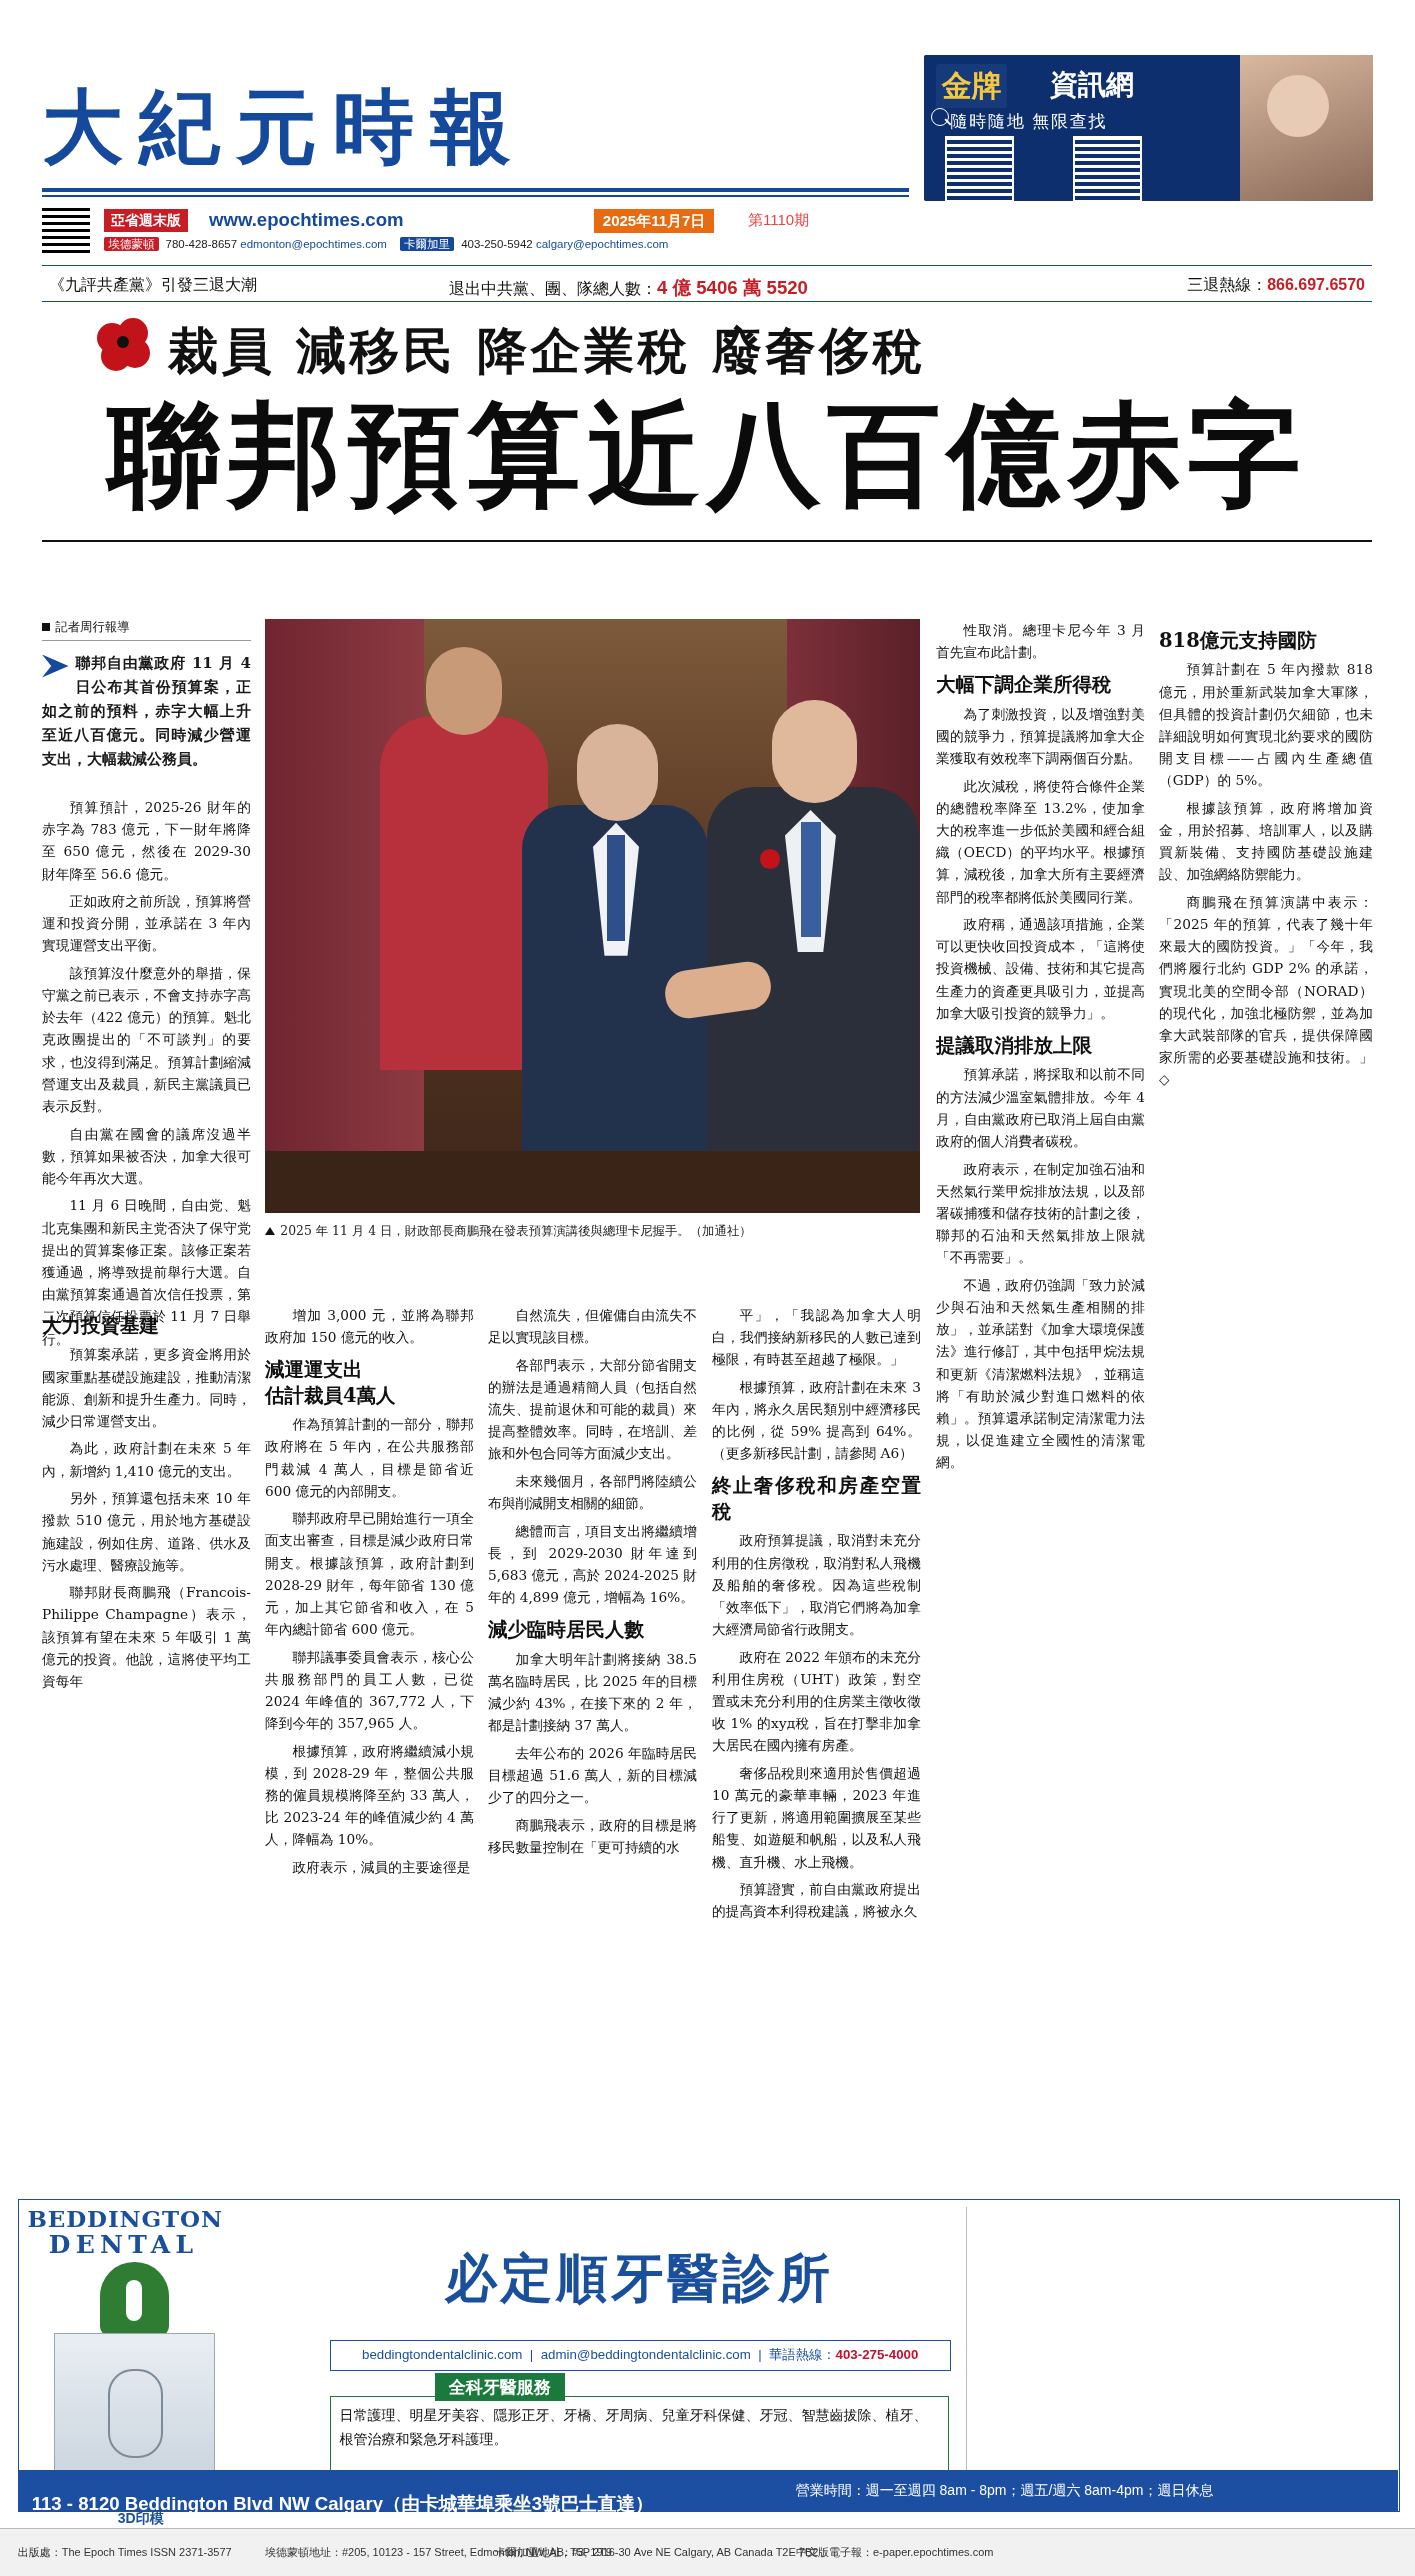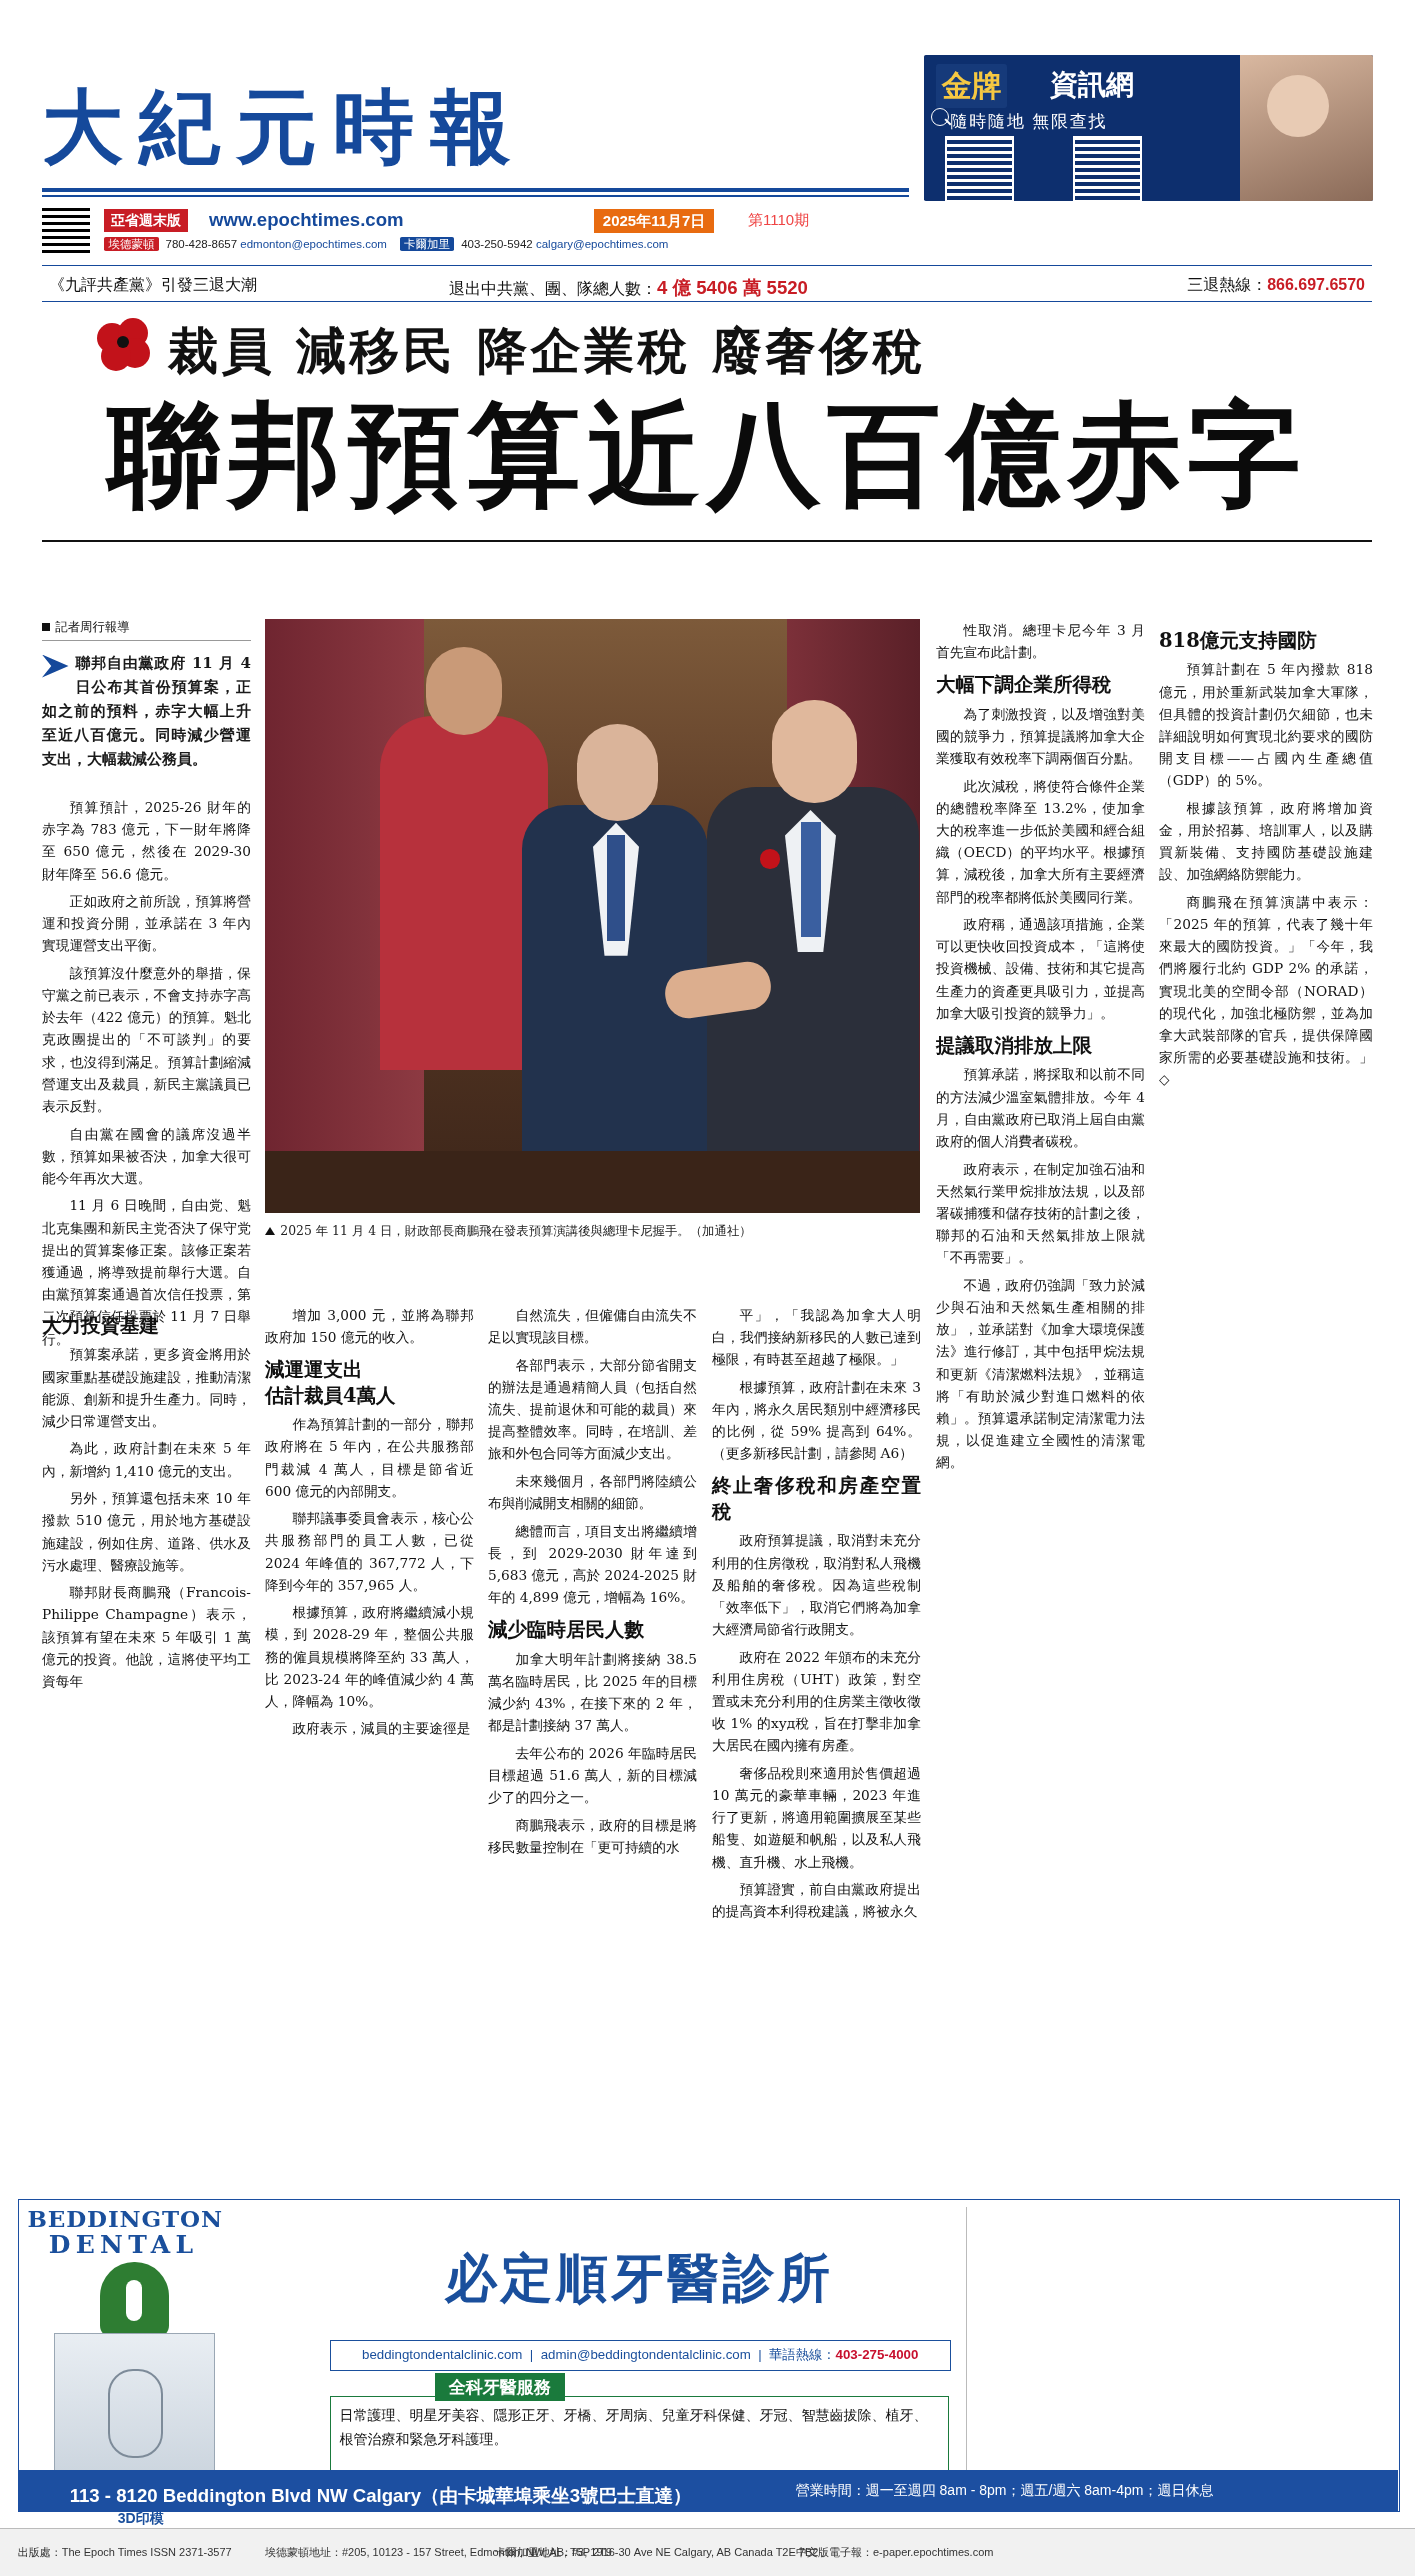--- a/index.html
+++ b/index.html
@@ -105,21 +105,21 @@
   .ad .svc-head{position:absolute;left:416px;top:173px;background:#1a7a3c;color:#fff;font-size:17px;font-weight:bold;padding:2.7px 14px;}
   .ad .svc-box{position:absolute;left:311px;top:196px;width:619px;border:1.8px solid #1a7a3c;padding:7px 8.8px;font-size:14px;color:#111;line-height:1.7;box-sizing:border-box;height:76px;}
   .ad .bullets{position:absolute;left:311px;top:276px;width:619px;font-size:13px;color:#1a4f9c;}
   .ad .elastic{position:absolute;left:311px;top:292px;width:619px;text-align:center;font-size:15px;font-weight:bold;color:#c8102e;}
   .ad .rightbox{position:absolute;left:947px;top:7px;width:425px;height:297px;border-left:0.9px solid #bbb;}
   .ad .xray{position:absolute;left:35px;top:133px;width:159px;height:159px;background:linear-gradient(180deg,#e9eef3,#c8d2dc);border:0.9px solid #9aa7b4;}
   .ad .xray:after{content:"";position:absolute;left:53px;top:35px;width:51px;height:85px;border:2.7px solid #7d8b99;border-radius:25px;}
   .ad .ct{position:absolute;left:51px;top:292px;width:142px;text-align:center;font-size:14px;font-weight:bold;color:#1a4f9c;}
 
   .adbar{position:absolute;left:17.7px;top:2470px;width:1380px;height:41px;background:#1c4fa1;color:#fff;}
-  .adbar .a1{position:absolute;left:14px;top:13px;font-size:18.6px;font-weight:bold;margin-left:38px;}
+  .adbar .a1{position:absolute;left:14px;top:21px;font-size:18.6px;font-weight:bold;}
   .adbar .a2{position:absolute;left:778px;top:12.4px;font-size:14px;}
   .footer{position:absolute;left:0;top:2528px;width:1415px;height:48px;background:#f1f1f1;border-top:0.9px solid #bbb;font-size:11px;color:#333;}
   .footer div{position:absolute;top:16px;}
   .f1{left:17.7px;} .f2{left:265px;} .f3{left:495px;} .f4{left:796px;}
 </style>
 </head>
 <body>
 
 <div class="page">
 
@@ -220,20 +220,21 @@
     <p>為此，政府計劃在未來 5 年內，新增約 1,410 億元的支出。</p>
     <p>另外，預算還包括未來 10 年撥款 510 億元，用於地方基礎設施建設，例如住房、道路、供水及污水處理、醫療設施等。</p>
     <p>聯邦財長商鵬飛（Francois-Philippe Champagne）表示，該預算有望在未來 5 年吸引 1 萬億元的投資。他說，這將使平均工資每年</p>
   </div>
 
   <div class="col c2">
     <p>增加 3,000 元，並將為聯邦政府加 150 億元的收入。</p>
     <div class="subhead" style="white-space:pre-line">減運運支出
 估計裁員4萬人</div>
     <p>作為預算計劃的一部分，聯邦政府將在 5 年內，在公共服務部門裁減 4 萬人，目標是節省近 600 億元的內部開支。</p>
+    <p>聯邦政府早已開始進行一項全面支出審查，目標是減少政府日常開支。根據該預算，政府計劃到 2028-29 財年，每年節省 130 億元，加上其它節省和收入，在 5 年內總計節省 600 億元。</p>
     <p>聯邦議事委員會表示，核心公共服務部門的員工人數，已從 2024 年峰值的 367,772 人，下降到今年的 357,965 人。</p>
     <p>根據預算，政府將繼續減小規模，到 2028-29 年，整個公共服務的僱員規模將降至約 33 萬人，比 2023-24 年的峰值減少約 4 萬人，降幅為 10%。</p>
     <p>政府表示，減員的主要途徑是</p>
   </div>
 
   <div class="col c3">
     <p>自然流失，但僱傭自由流失不足以實現該目標。</p>
     <p>各部門表示，大部分節省開支的辦法是通過精簡人員（包括自然流失、提前退休和可能的裁員）來提高整體效率。同時，在培訓、差旅和外包合同等方面減少支出。</p>
     <p>未來幾個月，各部門將陸續公布與削減開支相關的細節。</p>
     <p>總體而言，項目支出將繼續增長，到 2029-2030 財年達到 5,683 億元，高於 2024-2025 財年的 4,899 億元，增幅為 16%。</p>

